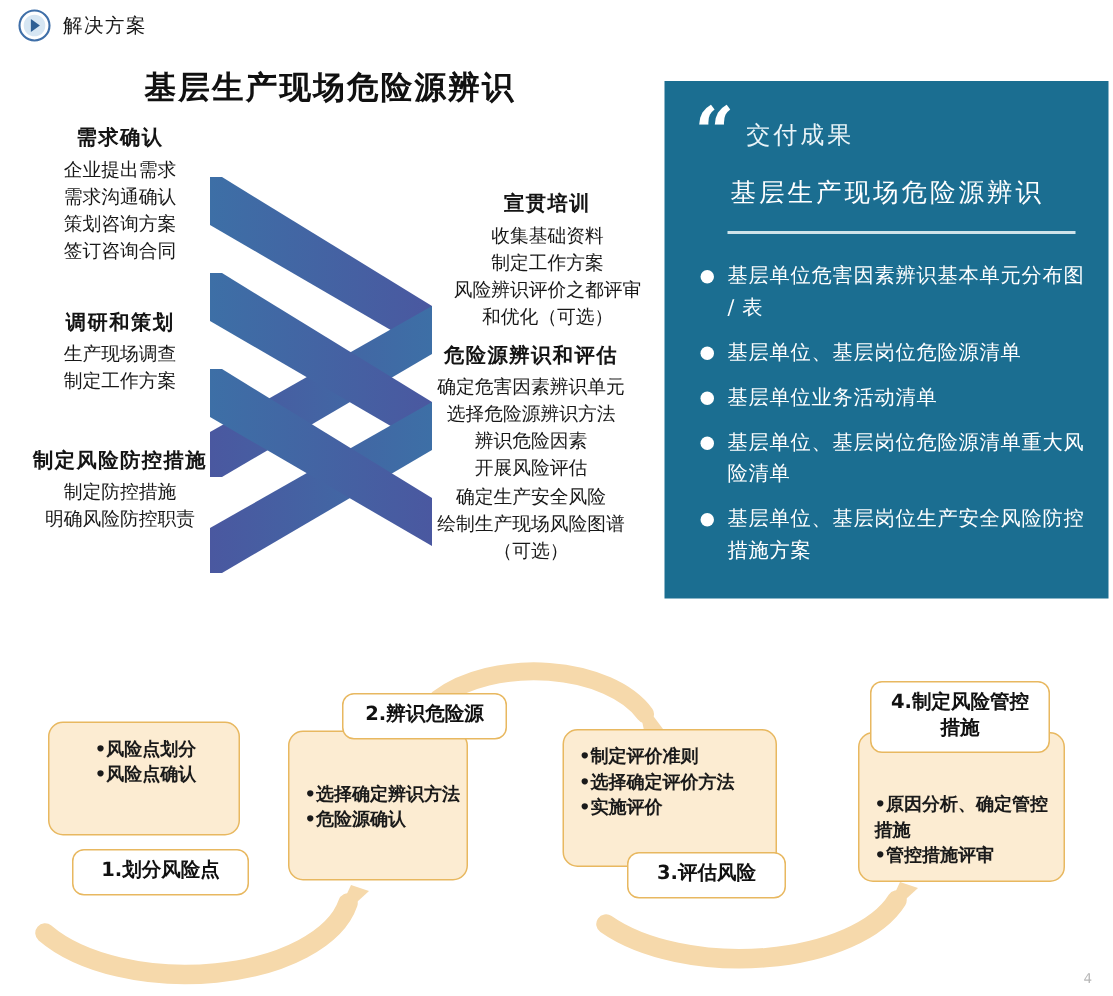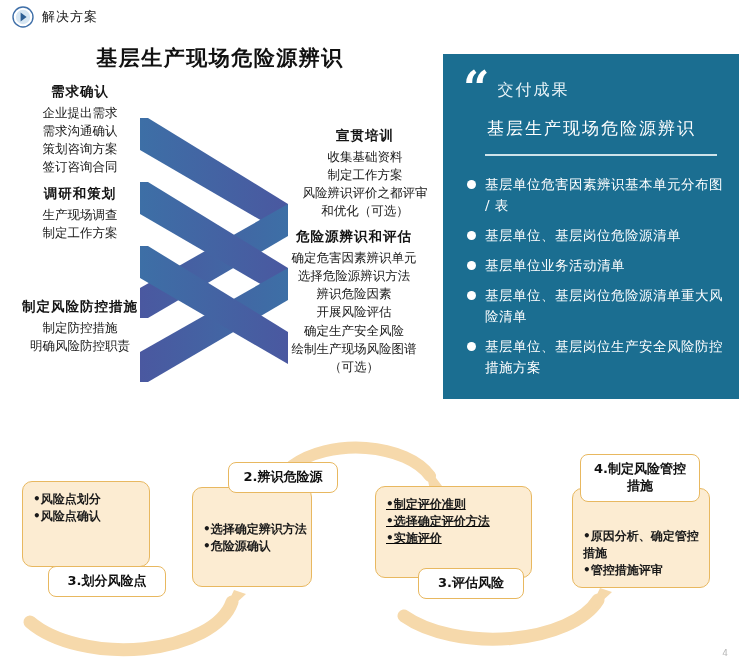--- a/index.html
+++ b/index.html
@@ -66,21 +66,21 @@
   }
   .proc-line {
     font-size: 12.5px;
     color: #181818;
     font-family: "DejaVu Serif", "Liberation Serif", serif;
     line-height: 1.45;
     white-space: nowrap;
   }
 
   #proc-left-1 { left: 0; top: 83px;  width: 160px; }
-  #proc-left-2 { left: 0; top: 185px; width: 160px; }
+  #proc-left-2 { left: 0; top: 206px; width: 160px; }
   #proc-left-3 { left: 0; top: 298px; width: 160px; }
   #proc-right-1 { left: 285px; top: 127px; width: 160px; }
   #proc-right-2 { left: 274px; top: 228px; width: 160px; }
 
   
   #deliver-panel {
     position: absolute;
     left: 443px; top: 54px;
     width: 296px; height: 345px;
     background: #1b6e91;
@@ -162,25 +162,25 @@
     border-radius: 8px;
     font-size: 13px;
     font-weight: bold;
     color: #111111;
     font-family: "DejaVu Sans", "Liberation Sans", sans-serif;
     text-align: center;
     padding: 6px 9px;
     line-height: 1.3;
   }
 
-  #step1-body  { left: 22px;  top: 77px;  width: 128px; height: 86px; }
+  #step1-body  { left: 32px;  top: 77px;  width: 128px; height: 76px; text-align: center; }
   #step1-badge { left: 48px;  top: 162px; width: 118px; }
   #step2-badge { left: 228px; top: 58px;  width: 110px; }
   #step2-body  { left: 192px; top: 83px;  width: 120px; height: 100px; }
-  #step3-body  { left: 375px; top: 82px;  width: 157px; height: 92px; text-decoration: underline; }
+  #step3-body  { left: 375px; top: 82px;  width: 143px; height: 92px; }
   #step3-badge { left: 418px; top: 164px; width: 106px; }
   #step4-badge { left: 580px; top: 50px;  width: 120px; }
   #step4-body  { left: 556px; top: 84px;  width: 138px; height: 100px; margin-left: 16px; }
 
   #page-number {
     position: absolute;
     right: 14px; bottom: 6px;
     font-size: 9px;
     color: #b8b8b8;
     font-family: "DejaVu Sans", "Liberation Sans", sans-serif;
@@ -307,21 +307,21 @@
     <g>
       <path d="M 404 212 A 110 56 0 0 0 598 196" fill="none" stroke="#f6d9ab" stroke-width="13" stroke-linecap="round"></path>
       <path d="M 588 210 L 612 188 L 600 184 Z" fill="#f6d9ab"></path>
     </g>
   </svg>
 
   <div class="step-body" id="step1-body">
     <div class="step-line">•风险点划分</div>
     <div class="step-line">•风险点确认</div>
   </div>
-  <div class="step-badge" id="step1-badge">3.划分风险点</div>
+  <div class="step-badge" id="step1-badge">1.划分风险点</div>
 
   <div class="step-body" id="step2-body">
     <div class="step-line" style="margin-top:24px;">•选择确定辨识方法</div>
     <div class="step-line">•危险源确认</div>
   </div>
   <div class="step-badge" id="step2-badge">2.辨识危险源</div>
 
   <div class="step-body" id="step3-body">
     <div class="step-line">•制定评价准则</div>
     <div class="step-line">•选择确定评价方法</div>

